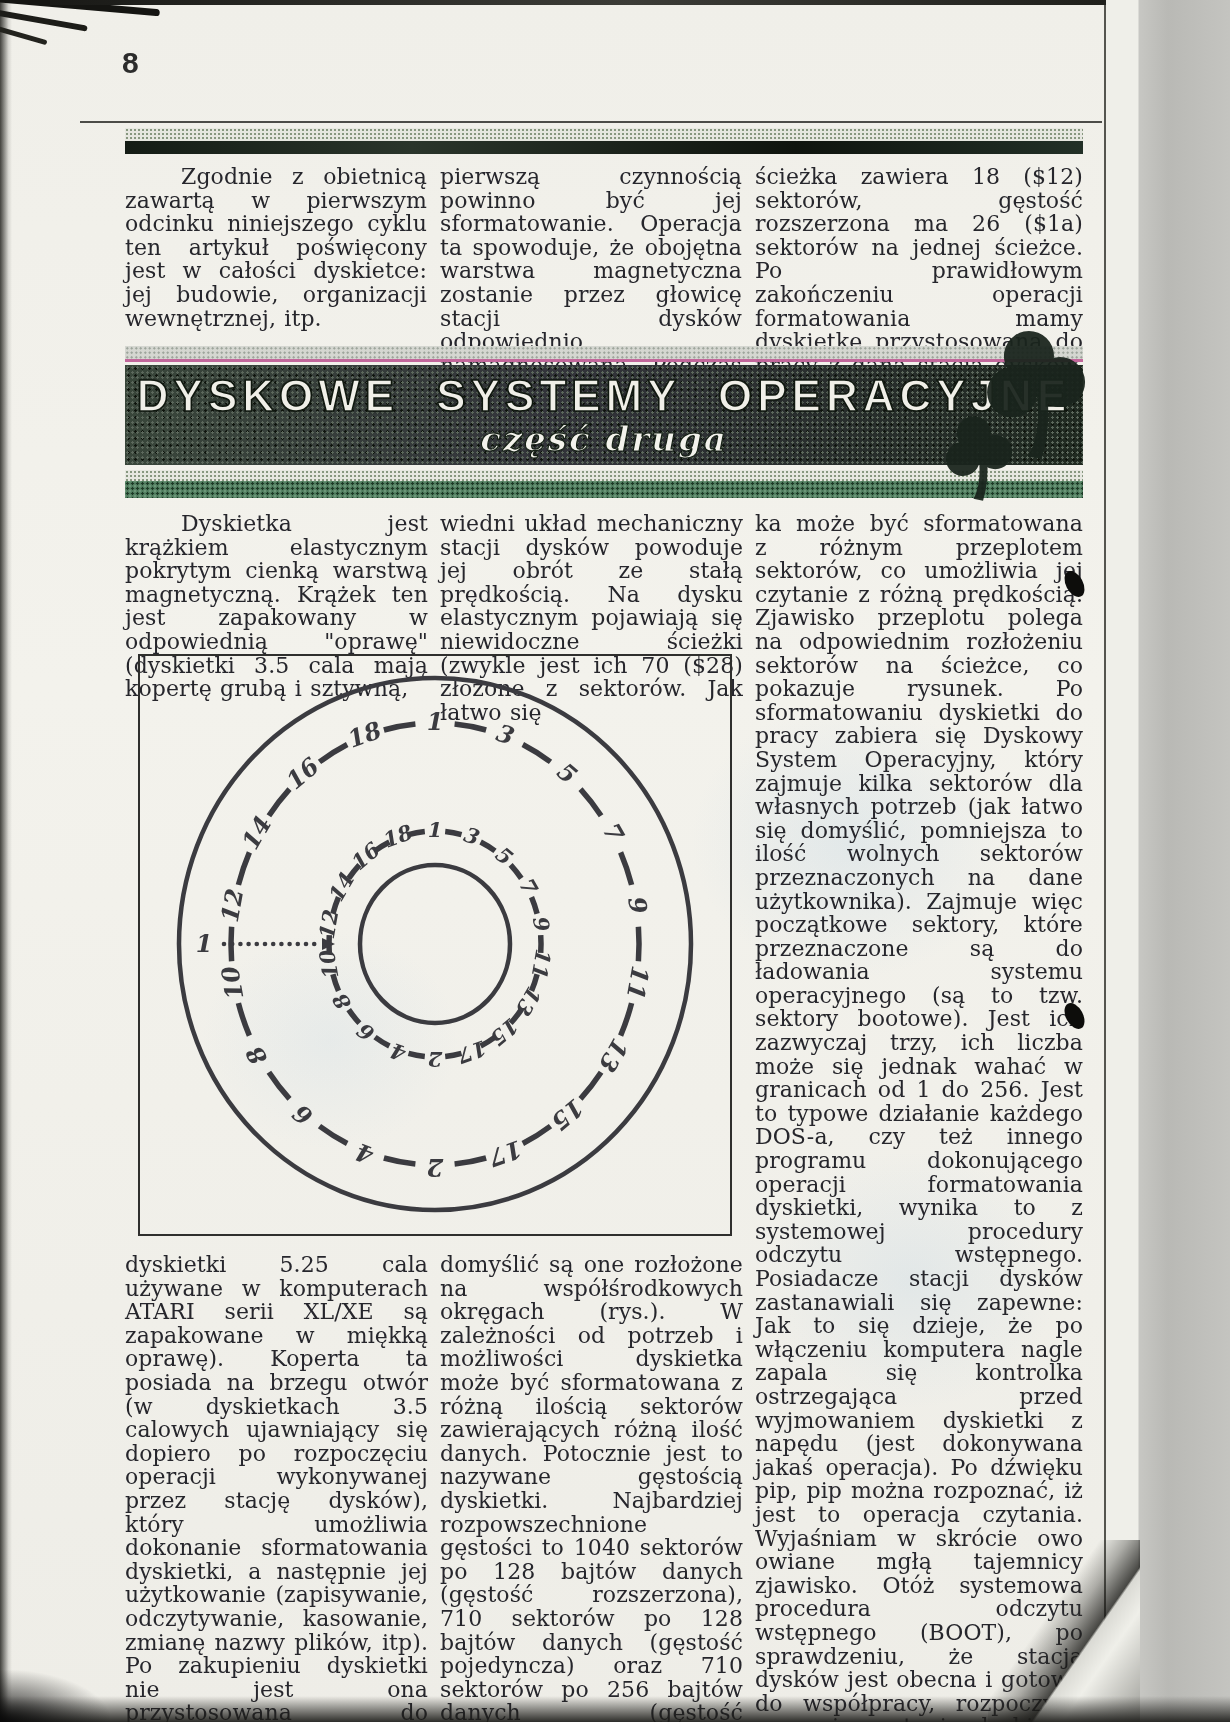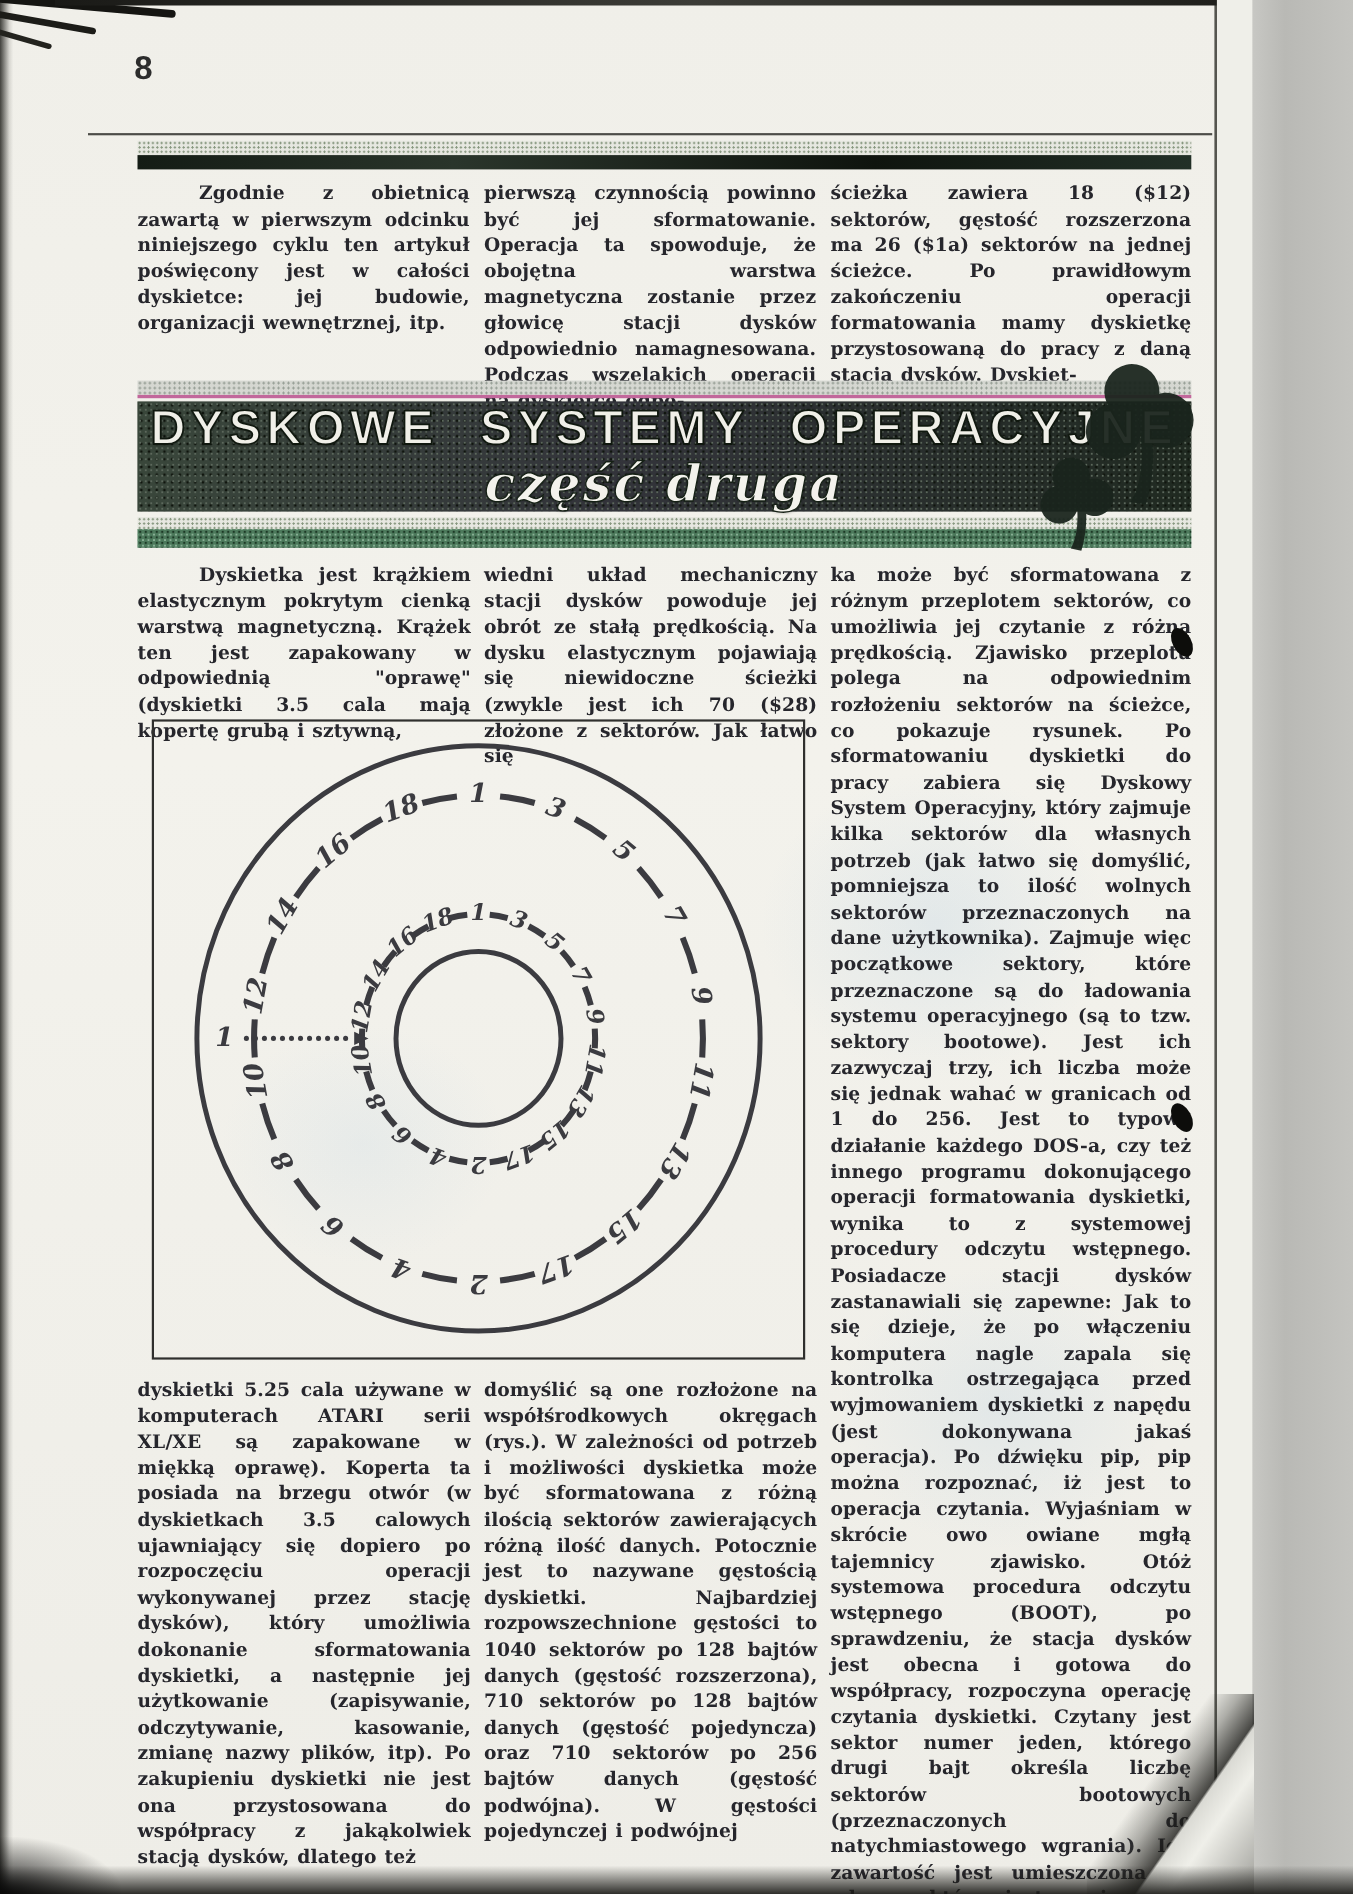--- a/index.html
+++ b/index.html
@@ -60,27 +60,27 @@
      display:flex;flex-direction:column;align-items:center;justify-content:center;
      background-color:#2b352d;
      background-image:radial-gradient(circle,#5c685c 1px,transparent 1.25px),
                       radial-gradient(circle,#10150e 1.2px,transparent 1.45px),
                       linear-gradient(100deg,rgba(74,92,74,.45),rgba(66,50,84,.35) 45%,rgba(22,32,22,.55));
      background-size:5px 5px,7px 7px,100% 100%;}
   .banner-title{font-family:"Liberation Sans",sans-serif;font-weight:900;font-size:44px;
      letter-spacing:5px;word-spacing:20px;color:#f0efe8;
      -webkit-text-stroke:1.6px #10180f;
      text-shadow:0 0 4px rgba(0,0,0,.6);line-height:1;}
-  .banner-subtitle{font-style:italic;font-weight:bold;font-size:46px;letter-spacing:2px;
+  .banner-subtitle{font-style:italic;font-weight:bold;font-size:34px;letter-spacing:2px;
      color:#f3f2ec;-webkit-text-stroke:1.2px #152015;text-shadow:0 0 3px rgba(0,0,0,.55);
      line-height:1;margin-top:4px;}
   .clover{left:928px;top:328px;width:175px;height:165px;z-index:5;transform:rotate(-12deg);}
   
-  .col{position:absolute;z-index:2;text-align:justify;font-size:17px;line-height:23.6px;
-     font-weight:bold;color:#26262c;letter-spacing:.1px;word-spacing:1.2px;}
+  .col{position:absolute;z-index:2;text-align:justify;font-size:22px;line-height:23.6px;
+     font-weight:normal;color:#26262c;letter-spacing:.1px;word-spacing:1.2px;}
   .indent{text-indent:56px;}
   
   .diagram-box{left:138px;top:654px;width:590px;height:578px;border:2.5px solid #2f2f2d;z-index:2;}
   .diagram-box svg{display:block;font-family:"DejaVu Serif",serif;}
 </style>
 </head>
 <body>
 
 <div class="page">
 

